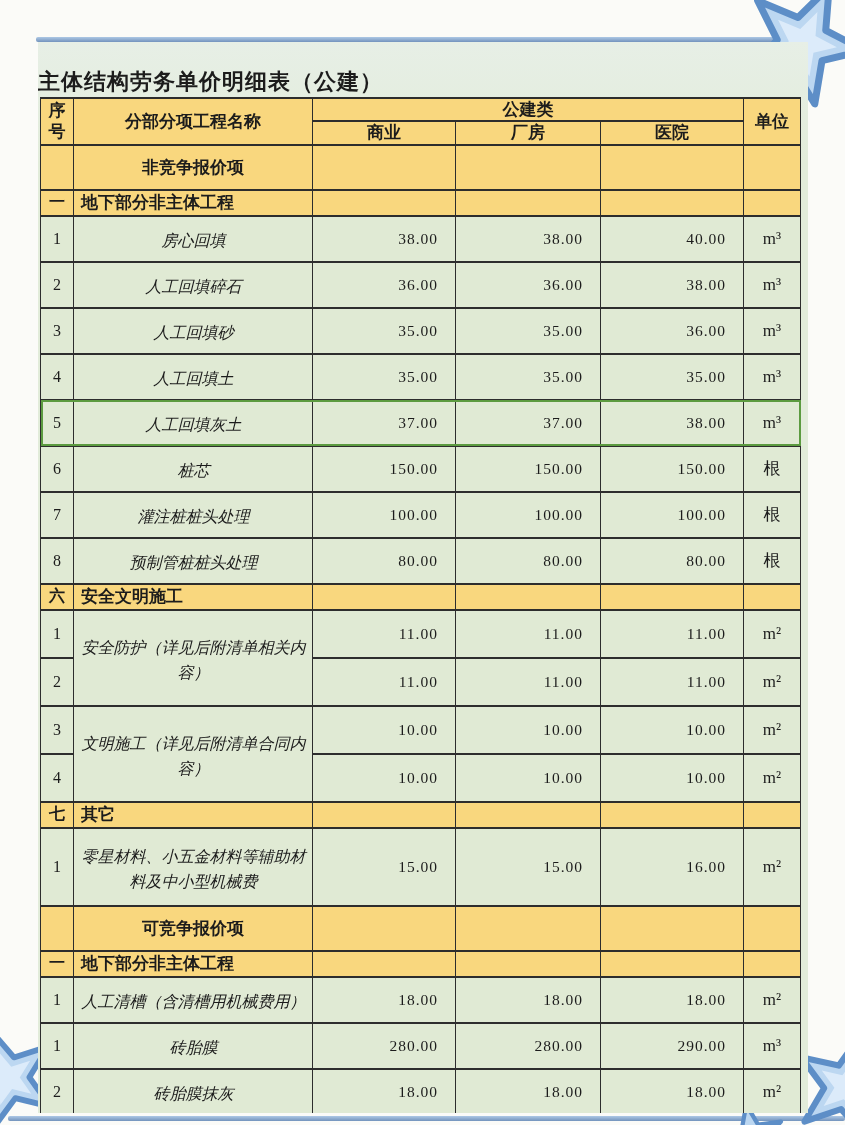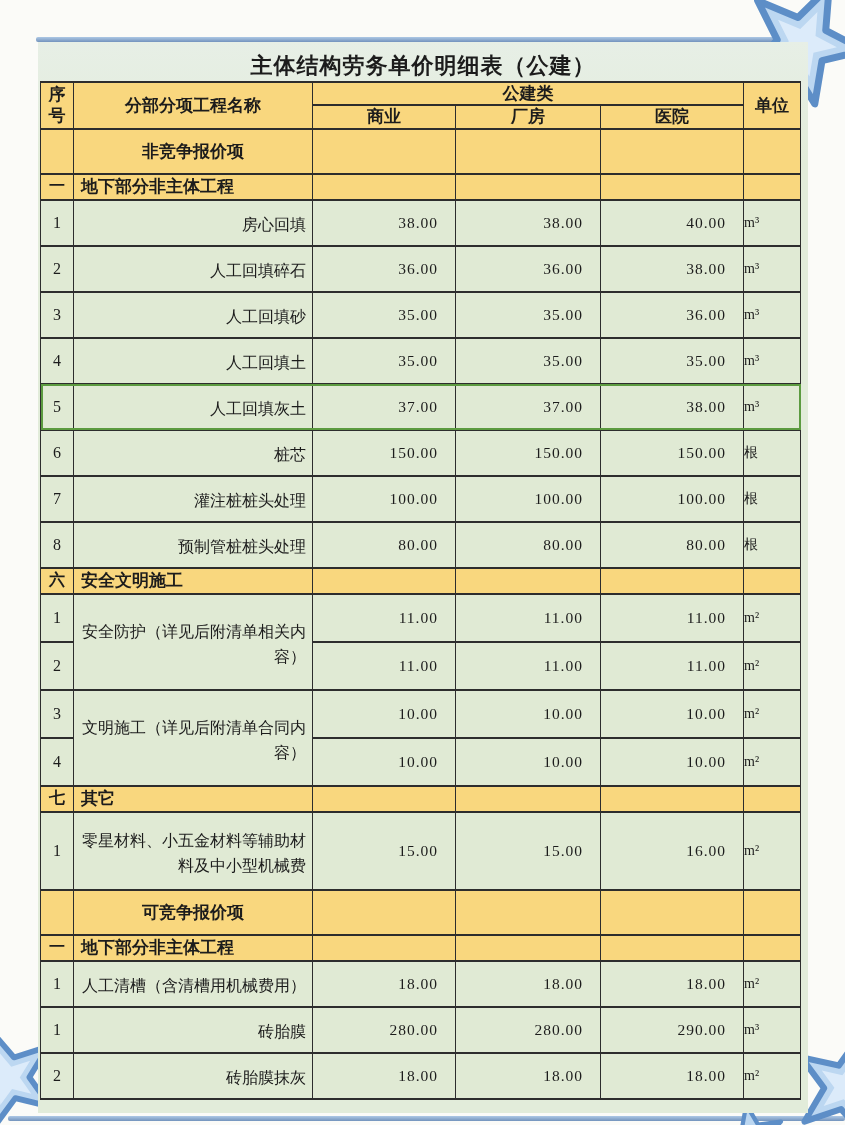--- a/index.html
+++ b/index.html
@@ -27,22 +27,22 @@
   .star-bs { left: 707px; top: 1092px; }
   .page {
     position: absolute;
     left: 38px; top: 42px;
     width: 770px; height: 1071px;
     background: linear-gradient(#e7efe6, #e2ecda 120px);
     z-index: 2;
     overflow: hidden;
   }
   .title {
-    padding-top: 9px;
-    text-align: center;
+    padding-top: 25px;
+    text-align: left;
     font-size: 22px;
     font-weight: bold;
     letter-spacing: 1px;
   }
   .project {
     font-size: 17px;
     font-weight: bold;
     margin: 15px 0 3px 2px;
   }
   table {
@@ -63,25 +63,25 @@
     background: #f9d77e;
     font-size: 17px;
     font-weight: bold;
     text-align: center;
     line-height: 1.25;
   }
   td { background: #e0ead4; font-size: 16px; }
   td.y { background: #f9d77e; }
   .b { font-weight: bold; }
   .num { text-align: center; font-size: 16px; }
-  .name { padding: 9px 6px 3px 7px; line-height: 1.55; text-align: right; }
+  .name { padding: 9px 6px 3px 7px; line-height: 1.55; text-align: center; font-style: italic; }
   .gl { text-align: center; font-size: 17px; }
   .sl { padding-left: 7px; font-size: 17px; margin-left: 28px; }
   .r { text-align: right; padding-right: 17px; font-size: 15.5px; letter-spacing: 1px; border-radius: 7px; }
-  .u { text-align: left; font-size: 14px; }
+  .u { text-align: center; font-size: 17px; }
   tr.hh { height: 22px; }
   tr.rg { height: 45px; }
   tr.rs { height: 26px; }
   tr.ri { height: 46px; }
   tr.rm { height: 48px; }
   tr.rt { height: 78px; }
   tr.selected { outline: 2px solid #5c9b40; outline-offset: -2px; }
 </style>
 </head>
 <body>

